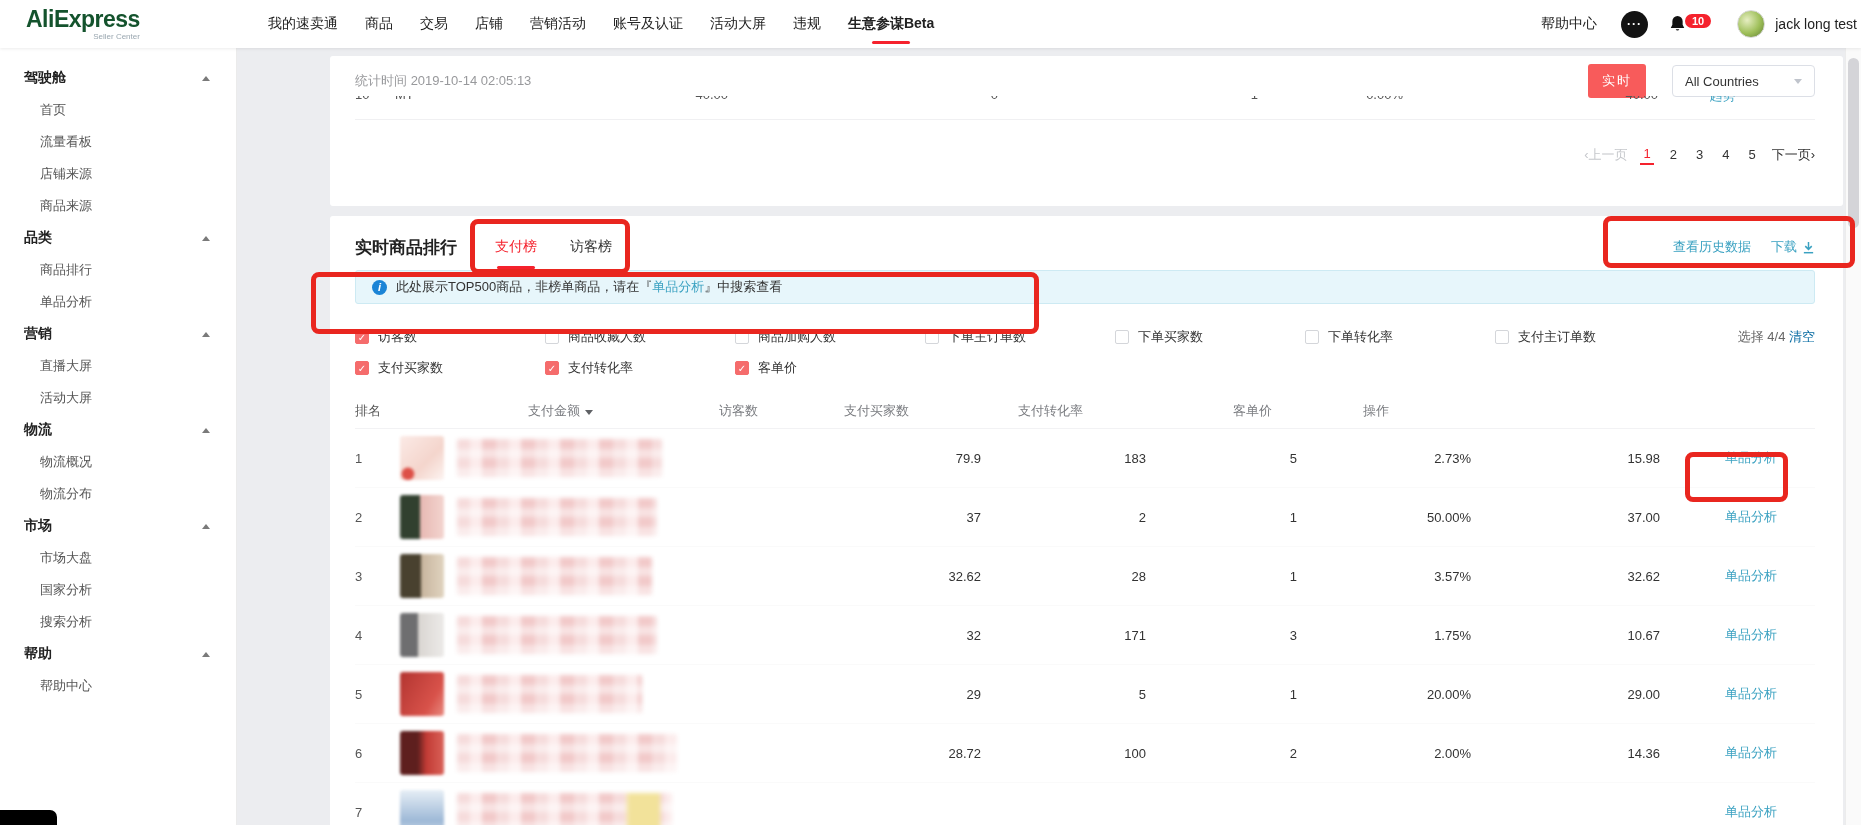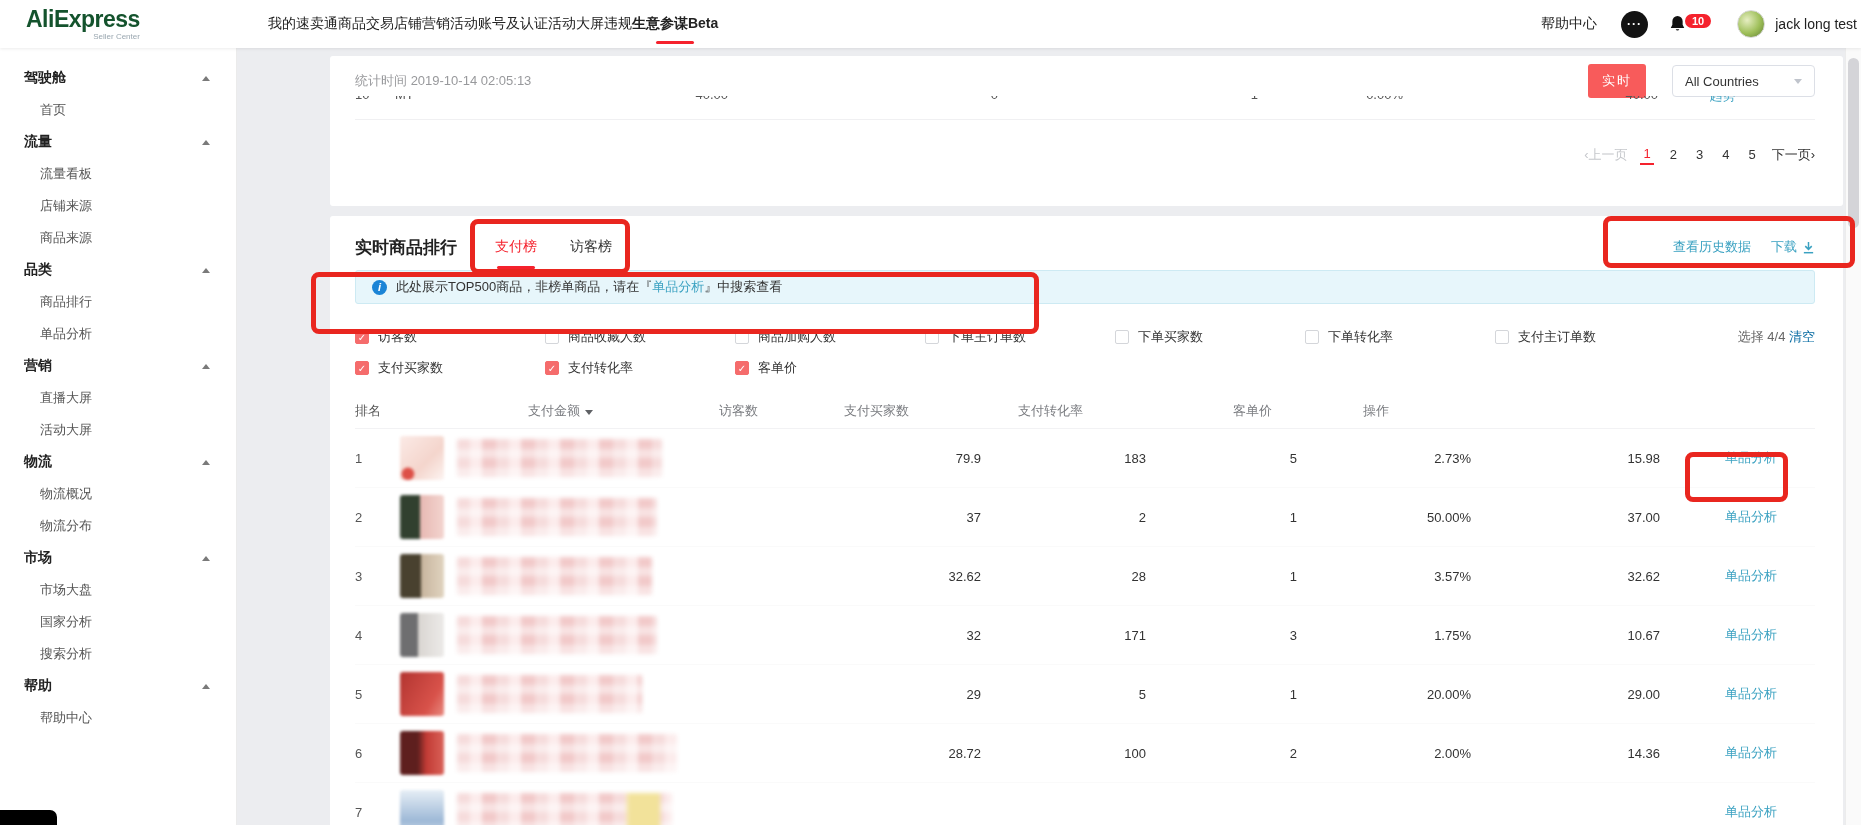--- a/index.html
+++ b/index.html
@@ -5,21 +5,21 @@
   * { margin:0; padding:0; box-sizing:border-box; }
   html,body { width:1861px; height:825px; overflow:hidden; }
   body { position:relative; background:#ecedf0; font-family:"Liberation Sans","DejaVu Sans",sans-serif; }
 
   
   .topnav { position:absolute; top:0; left:0; width:100%; height:48px; background:#fff;
             box-shadow:0 1px 3px rgba(0,0,0,.08); display:flex; align-items:center; z-index:20; }
   .logo { margin-left:26px; line-height:1; cursor:pointer; }
   .logo-main { font-size:23px; font-weight:bold; color:#14532d; letter-spacing:-.5px; }
   .logo-sub { font-size:8px; color:#9aa7b0; text-align:right; margin-top:2px; }
-  .nav-menu { display:flex; margin-left:128px; }
+  .nav-menu { display:flex; margin-left:128px; gap:27px; }
   .nav-item { font-size:14px; color:#222; cursor:pointer; position:relative; padding:15px 0; white-space:nowrap; }
   .nav-item.active { font-weight:bold; }
   .nav-item.active::after { content:""; position:absolute; left:50%; transform:translateX(-50%);
             bottom:4px; width:38px; height:3px; background:#f5222d; border-radius:2px; }
   .nav-right { position:absolute; left:1541px; top:0; height:48px; display:flex; align-items:center; }
   .help-link { font-size:14px; color:#222; cursor:pointer; }
   .chat-icon { width:27px; height:27px; border-radius:50%; background:#131313; color:#fff;
             display:flex; align-items:center; justify-content:center; font-size:12px; font-weight:bold;
             letter-spacing:1px; margin-left:24px; cursor:pointer; }
   .bell-wrap { display:flex; align-items:flex-start; margin-left:20px; cursor:pointer; }
@@ -167,24 +167,20 @@
     <span class="username">jack long test</span>
   </div>
 </header>
 
 <aside class="sidebar" id="sidebar">
     <div class="side-section-head">
       <span>驾驶舱</span>
       <i class="caret-up"></i>
     </div>
     <div class="side-item">首页</div>
-    <div class="side-section-head">
-      <span>流量</span>
-      <i class="caret-up"></i>
-    </div>
     <div class="side-item">流量看板</div>
     <div class="side-item">店铺来源</div>
     <div class="side-item">商品来源</div>
     <div class="side-section-head">
       <span>品类</span>
       <i class="caret-up"></i>
     </div>
     <div class="side-item">商品排行</div>
     <div class="side-item">单品分析</div>
     <div class="side-section-head">

